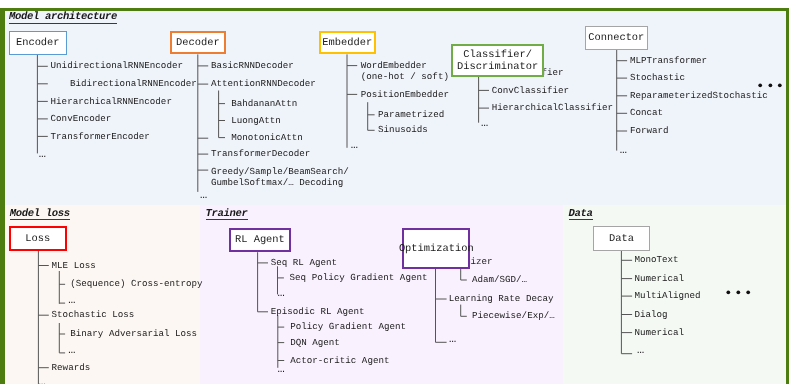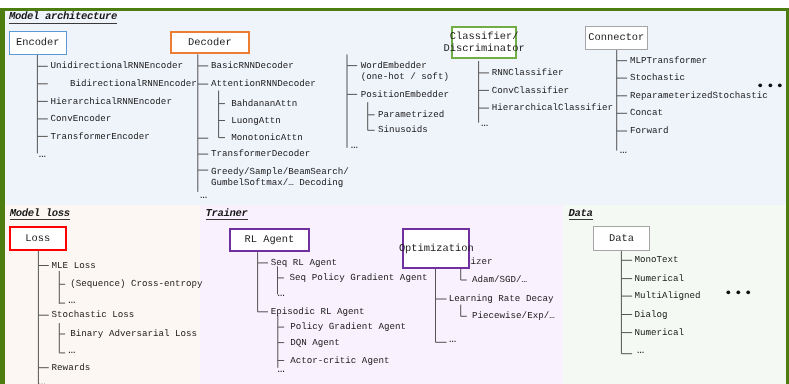--- a/index.html
+++ b/index.html
@@ -158,34 +158,37 @@
     <div class="leaf" style="left: 472px; top: 302.4px;">Piecewise/Exp/…</div>
     <div class="leaf" style="left: 634.4px; top: 246.4px;">MonoText</div>
     <div class="leaf" style="left: 634.4px; top: 264.7px;">Numerical</div>
     <div class="leaf" style="left: 634.4px; top: 282.2px;">MultiAligned</div>
     <div class="leaf" style="left: 634.4px; top: 300.6px;">Dialog</div>
     <div class="leaf" style="left: 634.4px; top: 318.7px;">Numerical</div>
     <div class="ell" style="left: 637px; top: 335.5px;">…</div>
     <div class="node" style="left: 9px; top: 23.2px; width: 57.5px; height: 23.4px; border: 1.7px solid rgb(91, 155, 213);">
       <span style="white-space: pre-line;">Encoder</span>
     </div>
-    <div class="node" style="left: 169.8px; top: 22.7px; width: 80px; height: 23.7px; border: 2px solid rgb(237, 125, 49);">
+    <div class="node" style="left: 169.8px; top: 22.7px; width: 56px; height: 23.7px; border: 2px solid rgb(237, 125, 49);">
       <span style="white-space: pre-line;">Decoder</span>
     </div>
-    <div class="node" style="left: 451.1px; top: 18px; width: 66px; height: 33.4px; border: 2px solid rgb(112, 173, 71);">
+    <div class="node" style="left: 318.8px; top: 22.7px; width: 57px; height: 23.7px; border: 2px solid rgb(255, 192, 0);">
+      <span style="white-space: pre-line;">Embedder</span>
+    </div>
+    <div class="node" style="left: 451.1px; top: 36px; width: 93px; height: 33.4px; border: 2px solid rgb(112, 173, 71);">
       <span style="white-space: pre-line;">Classifier/
 Discriminator</span>
     </div>
     <div class="node" style="left: 584.6px; top: 18px; width: 63.4px; height: 24px; border: 1.8px solid rgb(165, 165, 165);">
       <span style="white-space: pre-line;">Connector</span>
     </div>
     <div class="node" style="left: 8.9px; top: 218px; width: 57.8px; height: 24.8px; border: 2.4px solid rgb(255, 0, 0);">
       <span style="white-space: pre-line;">Loss</span>
     </div>
-    <div class="node" style="left: 228.9px; top: 219.6px; width: 81px; height: 24.4px; border: 2.1px solid rgb(112, 48, 160);">
+    <div class="node" style="left: 228.9px; top: 219.6px; width: 62px; height: 24.4px; border: 2.1px solid rgb(112, 48, 160);">
       <span style="white-space: pre-line;">RL Agent</span>
     </div>
     <div class="node" style="left: 402.1px; top: 219.9px; width: 68.4px; height: 41px; border: 2.1px solid rgb(112, 48, 160);">
       <span style="white-space: pre-line;">Optimization</span>
     </div>
     <div class="node" style="left: 592.9px; top: 218.4px; width: 57.4px; height: 24.2px; border: 1.9px solid rgb(165, 165, 165);">
       <span style="white-space: pre-line;">Data</span>
     </div>
   </div>
 

